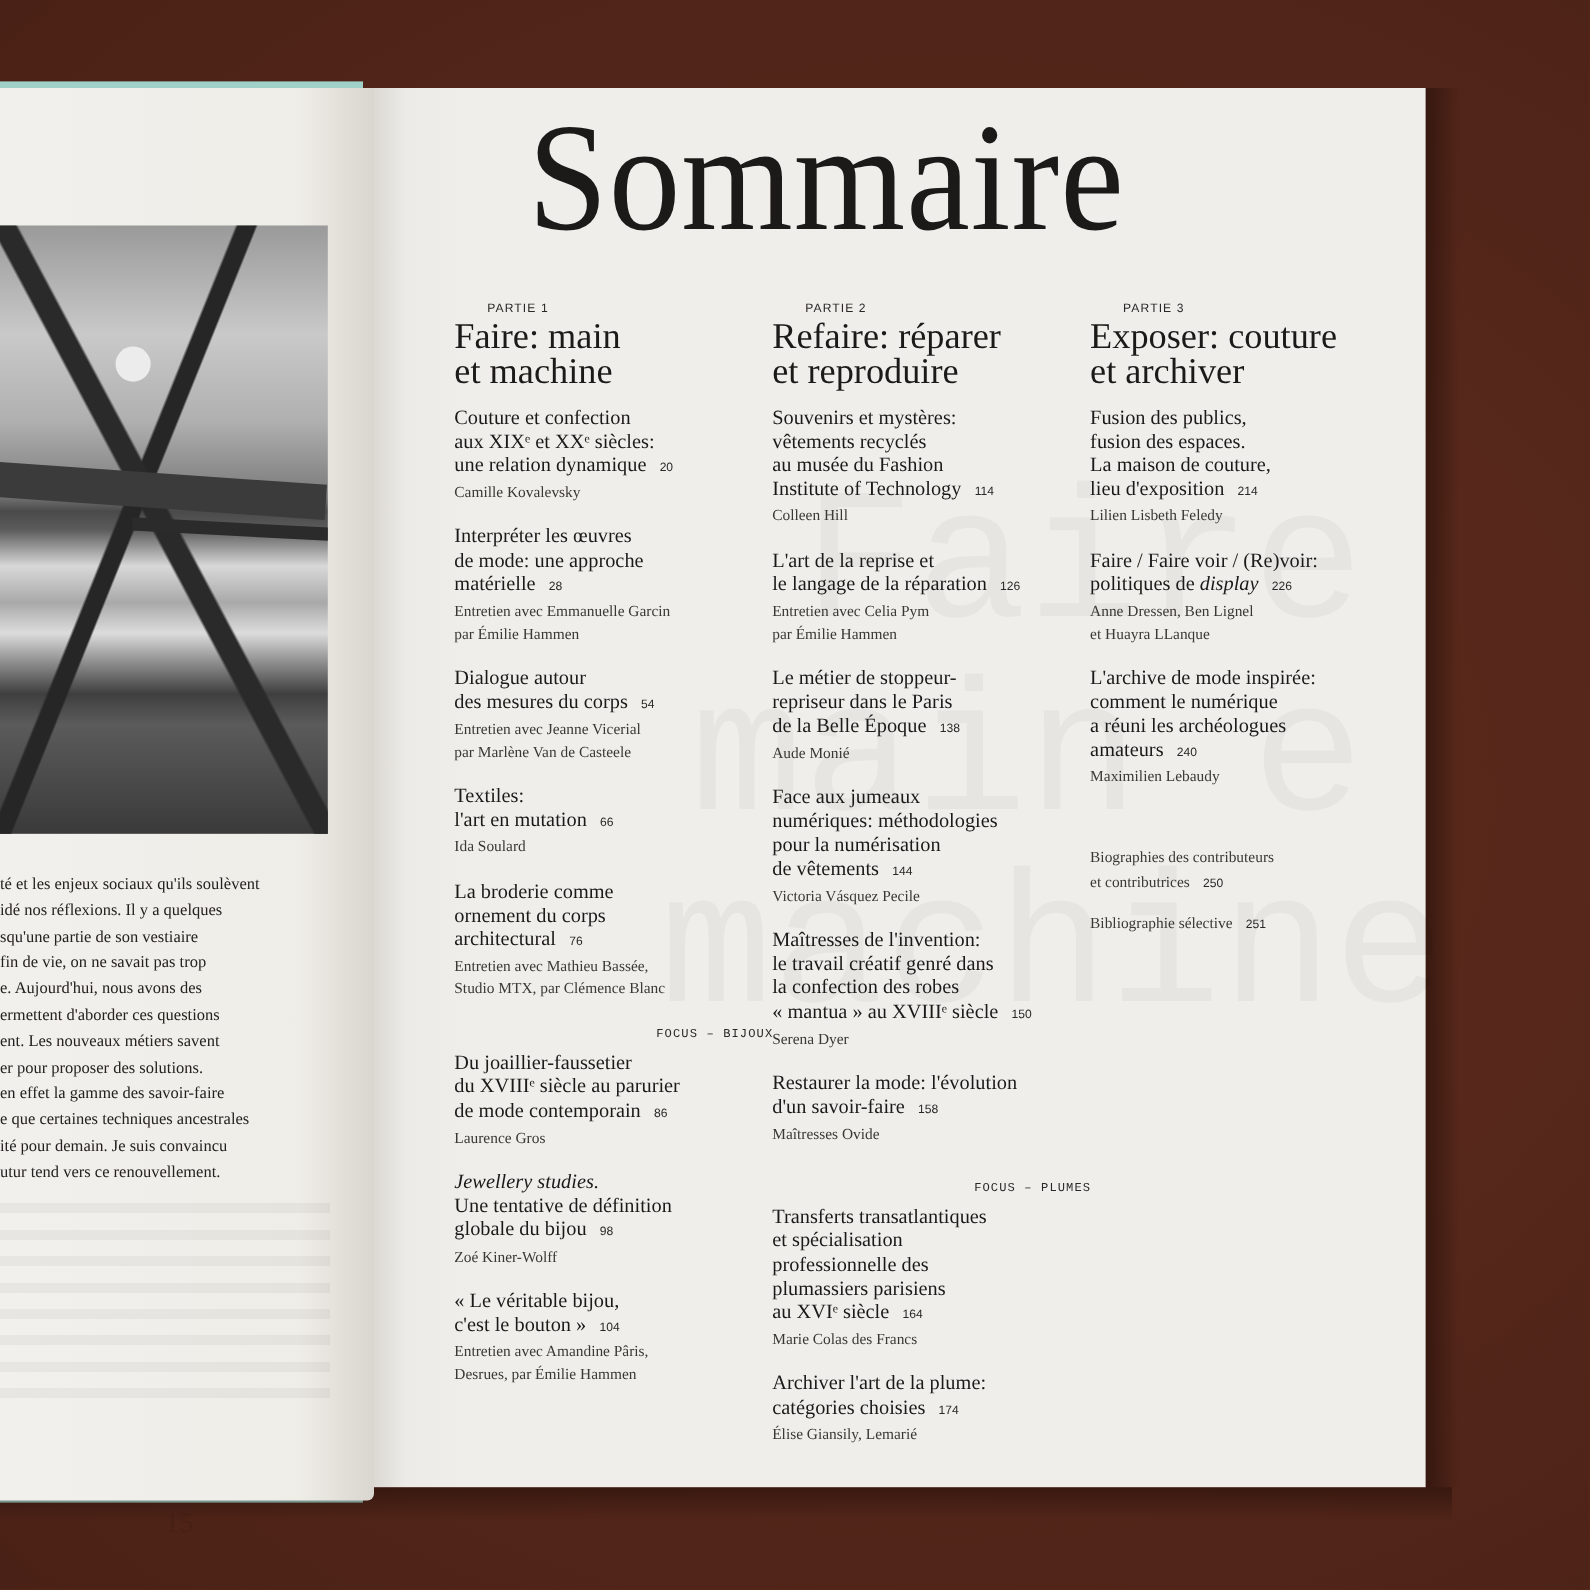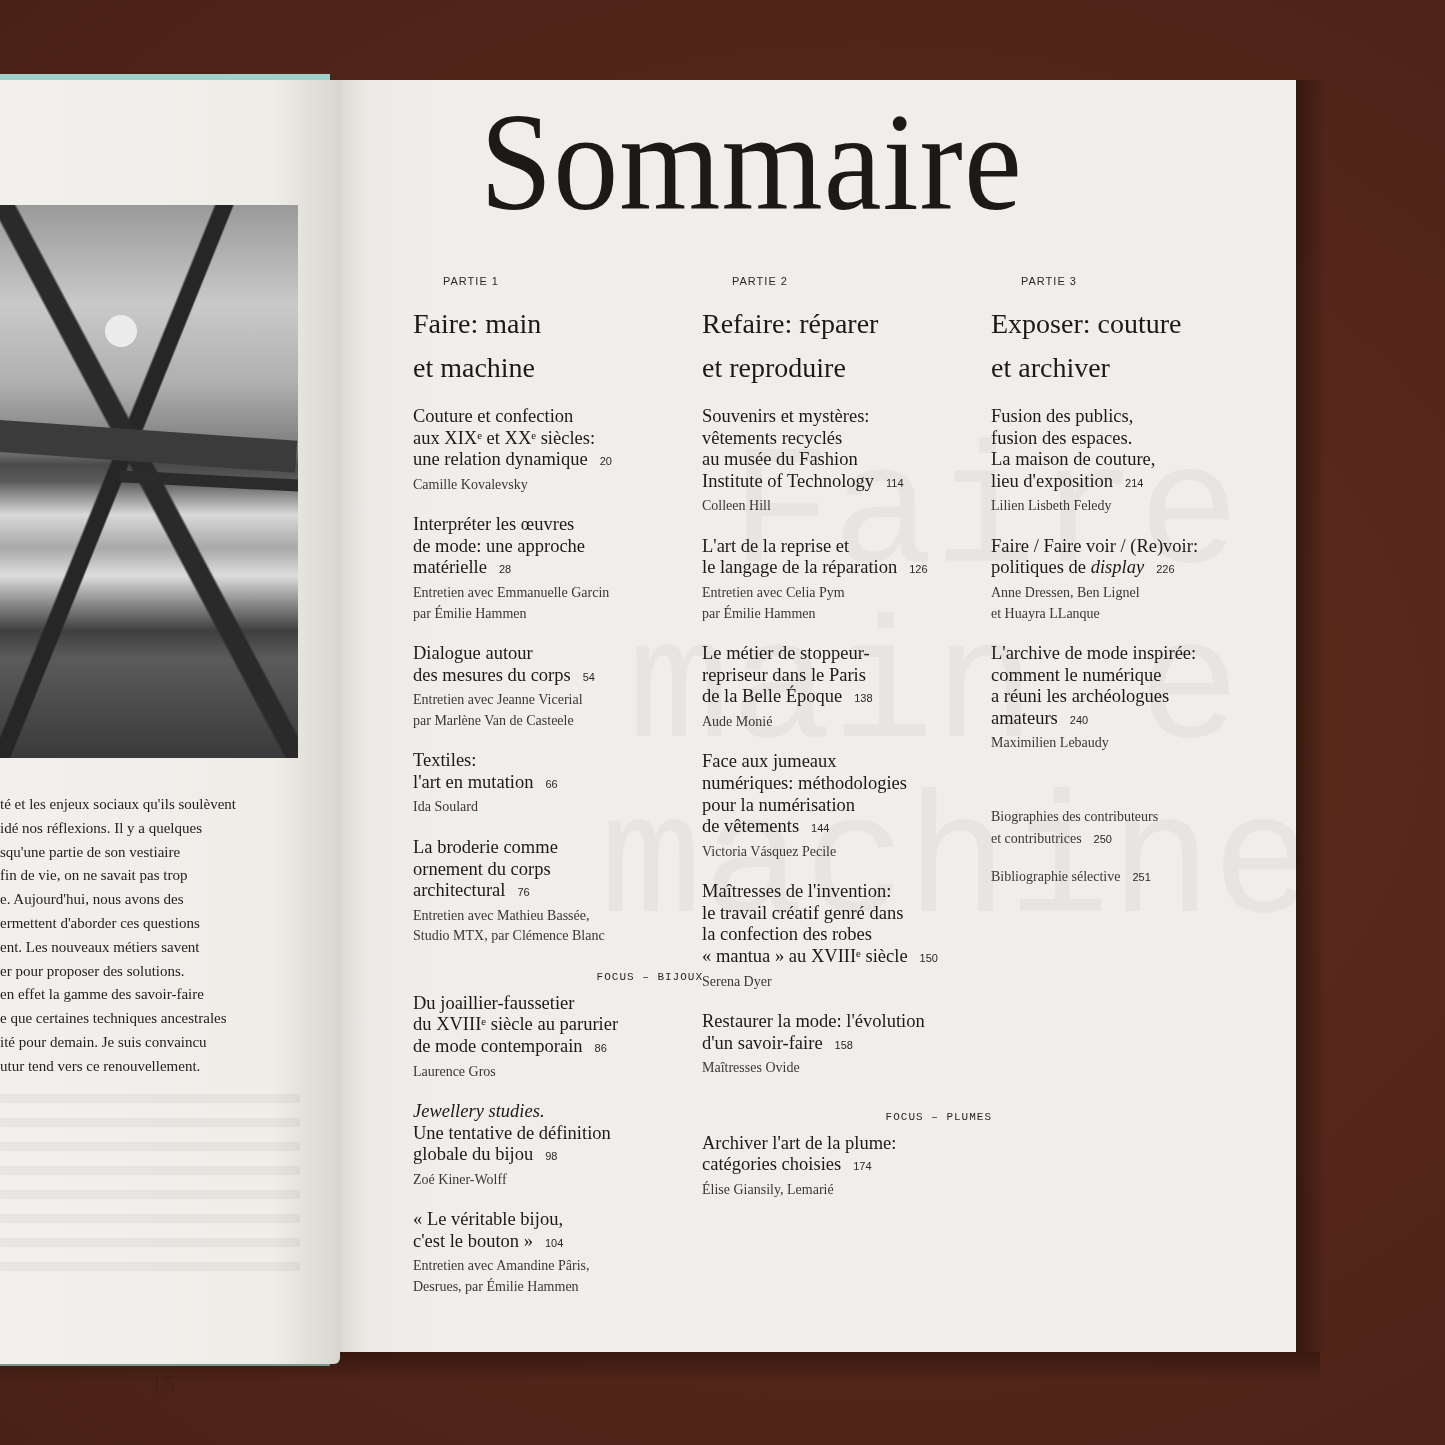--- a/index.html
+++ b/index.html
@@ -78,21 +78,21 @@
   .col { position: absolute; top: 272px; width: 290px; }
   .col-1 { left: 413px; }
   .col-2 { left: 702px; }
   .col-3 { left: 991px; }
   .part-label {
     font-family: "Liberation Sans", "DejaVu Sans", sans-serif;
     font-size: 11px; letter-spacing: 1px; color: #2a2826;
     margin-left: 30px; height: 18px; line-height: 18px;
   }
   .part-title {
-    font-size: 28px; line-height: 44px; margin: 12px 0 16px 0; color: #1c1a18; white-space: pre-line;
+    font-size: 33px; line-height: 32px; margin: 0 0 16px 0; color: #1c1a18; white-space: pre-line;
   }
   .entry { margin-bottom: 19px; }
   .entry-title {
     font-size: 18.5px; line-height: 21.6px; color: #1c1a18; white-space: pre-line;
   }
   .entry-title i { font-style: italic; }
   .page-num {
     font-family: "Liberation Sans", "DejaVu Sans", sans-serif;
     font-size: 11px; margin-left: 12px; color: #2a2826;
   }
@@ -244,20 +244,28 @@
     <div class="entry-author">Serena Dyer</div>
   </div>
   <div class="entry">
     <div class="entry-title"><span>Restaurer la mode: l'évolution
 d'un savoir-faire</span><span class="page-num">158</span></div>
     <div class="entry-author">Maîtresses Ovide</div>
   </div>
 
   <div class="focus-label" style="margin-top:32px;">FOCUS – PLUMES</div>
   <div class="entry">
+    <div class="entry-title"><span>Transferts transatlantiques
+et spécialisation
+professionnelle des
+plumassiers parisiens
+au XVIᵉ siècle</span><span class="page-num">164</span></div>
+    <div class="entry-author">Marie Colas des Francs</div>
+  </div>
+  <div class="entry">
     <div class="entry-title"><span>Archiver l'art de la plume:
 catégories choisies</span><span class="page-num">174</span></div>
     <div class="entry-author">Élise Giansily, Lemarié</div>
   </div>
 </div>
 
 <div class="col col-3">
   <div class="part-label">PARTIE 3</div>
   <div class="part-title">Exposer: couture
 et archiver</div>

